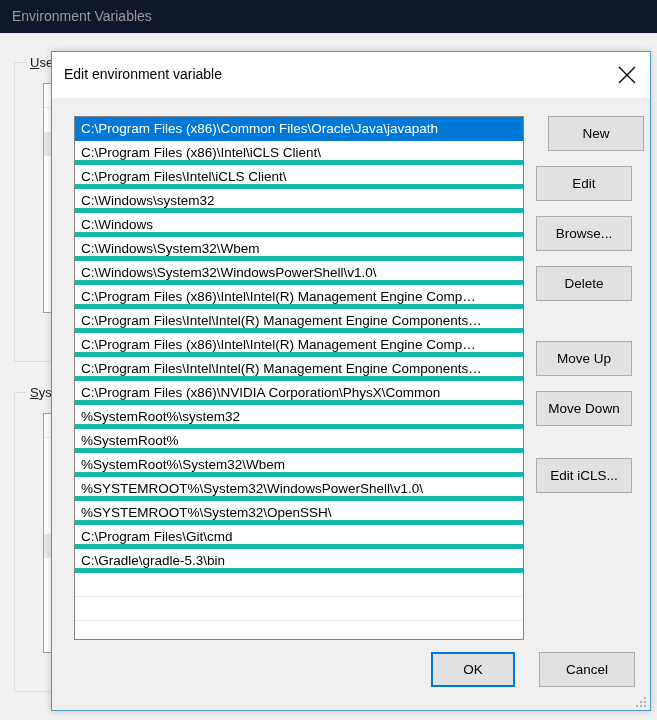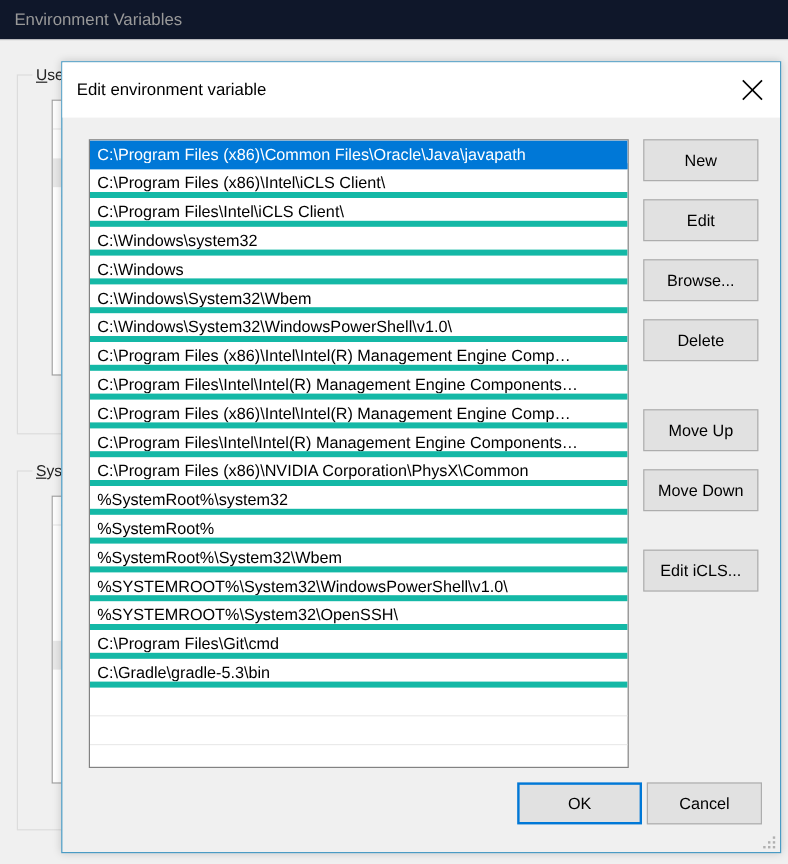--- a/index.html
+++ b/index.html
@@ -164,32 +164,32 @@
     border: 1px solid #adadad;
     box-sizing: border-box;
     font-family: "Liberation Sans", sans-serif;
     font-size: 13.5px;
     color: #000000;
     text-align: center;
     cursor: default;
     padding: 0;
   }
   .side-btn { left: 484px; width: 96px; height: 35px; line-height: 33px; }
-  #btn-new       { top: 64px; }
+  #btn-new       { top: 64px; margin-left: 12px; }
   #btn-edit      { top: 114px; }
   #btn-browse    { top: 164px; }
   #btn-delete    { top: 214px; }
   #btn-moveup    { top: 289px; }
   #btn-movedown  { top: 339px; }
   #btn-edittext  { top: 406px; }
 
   
   #btn-ok {
     left: 379px; top: 600px;
-    width: 104px; height: 35px; line-height: 31px;
+    width: 84px; height: 35px; line-height: 31px;
     border: 2px solid #0078d7;
     background: #e1e1e1;
   }
   #btn-cancel {
     left: 487px; top: 600px;
     width: 96px; height: 35px; line-height: 33px;
   }
 
   
   #resize-grip {

